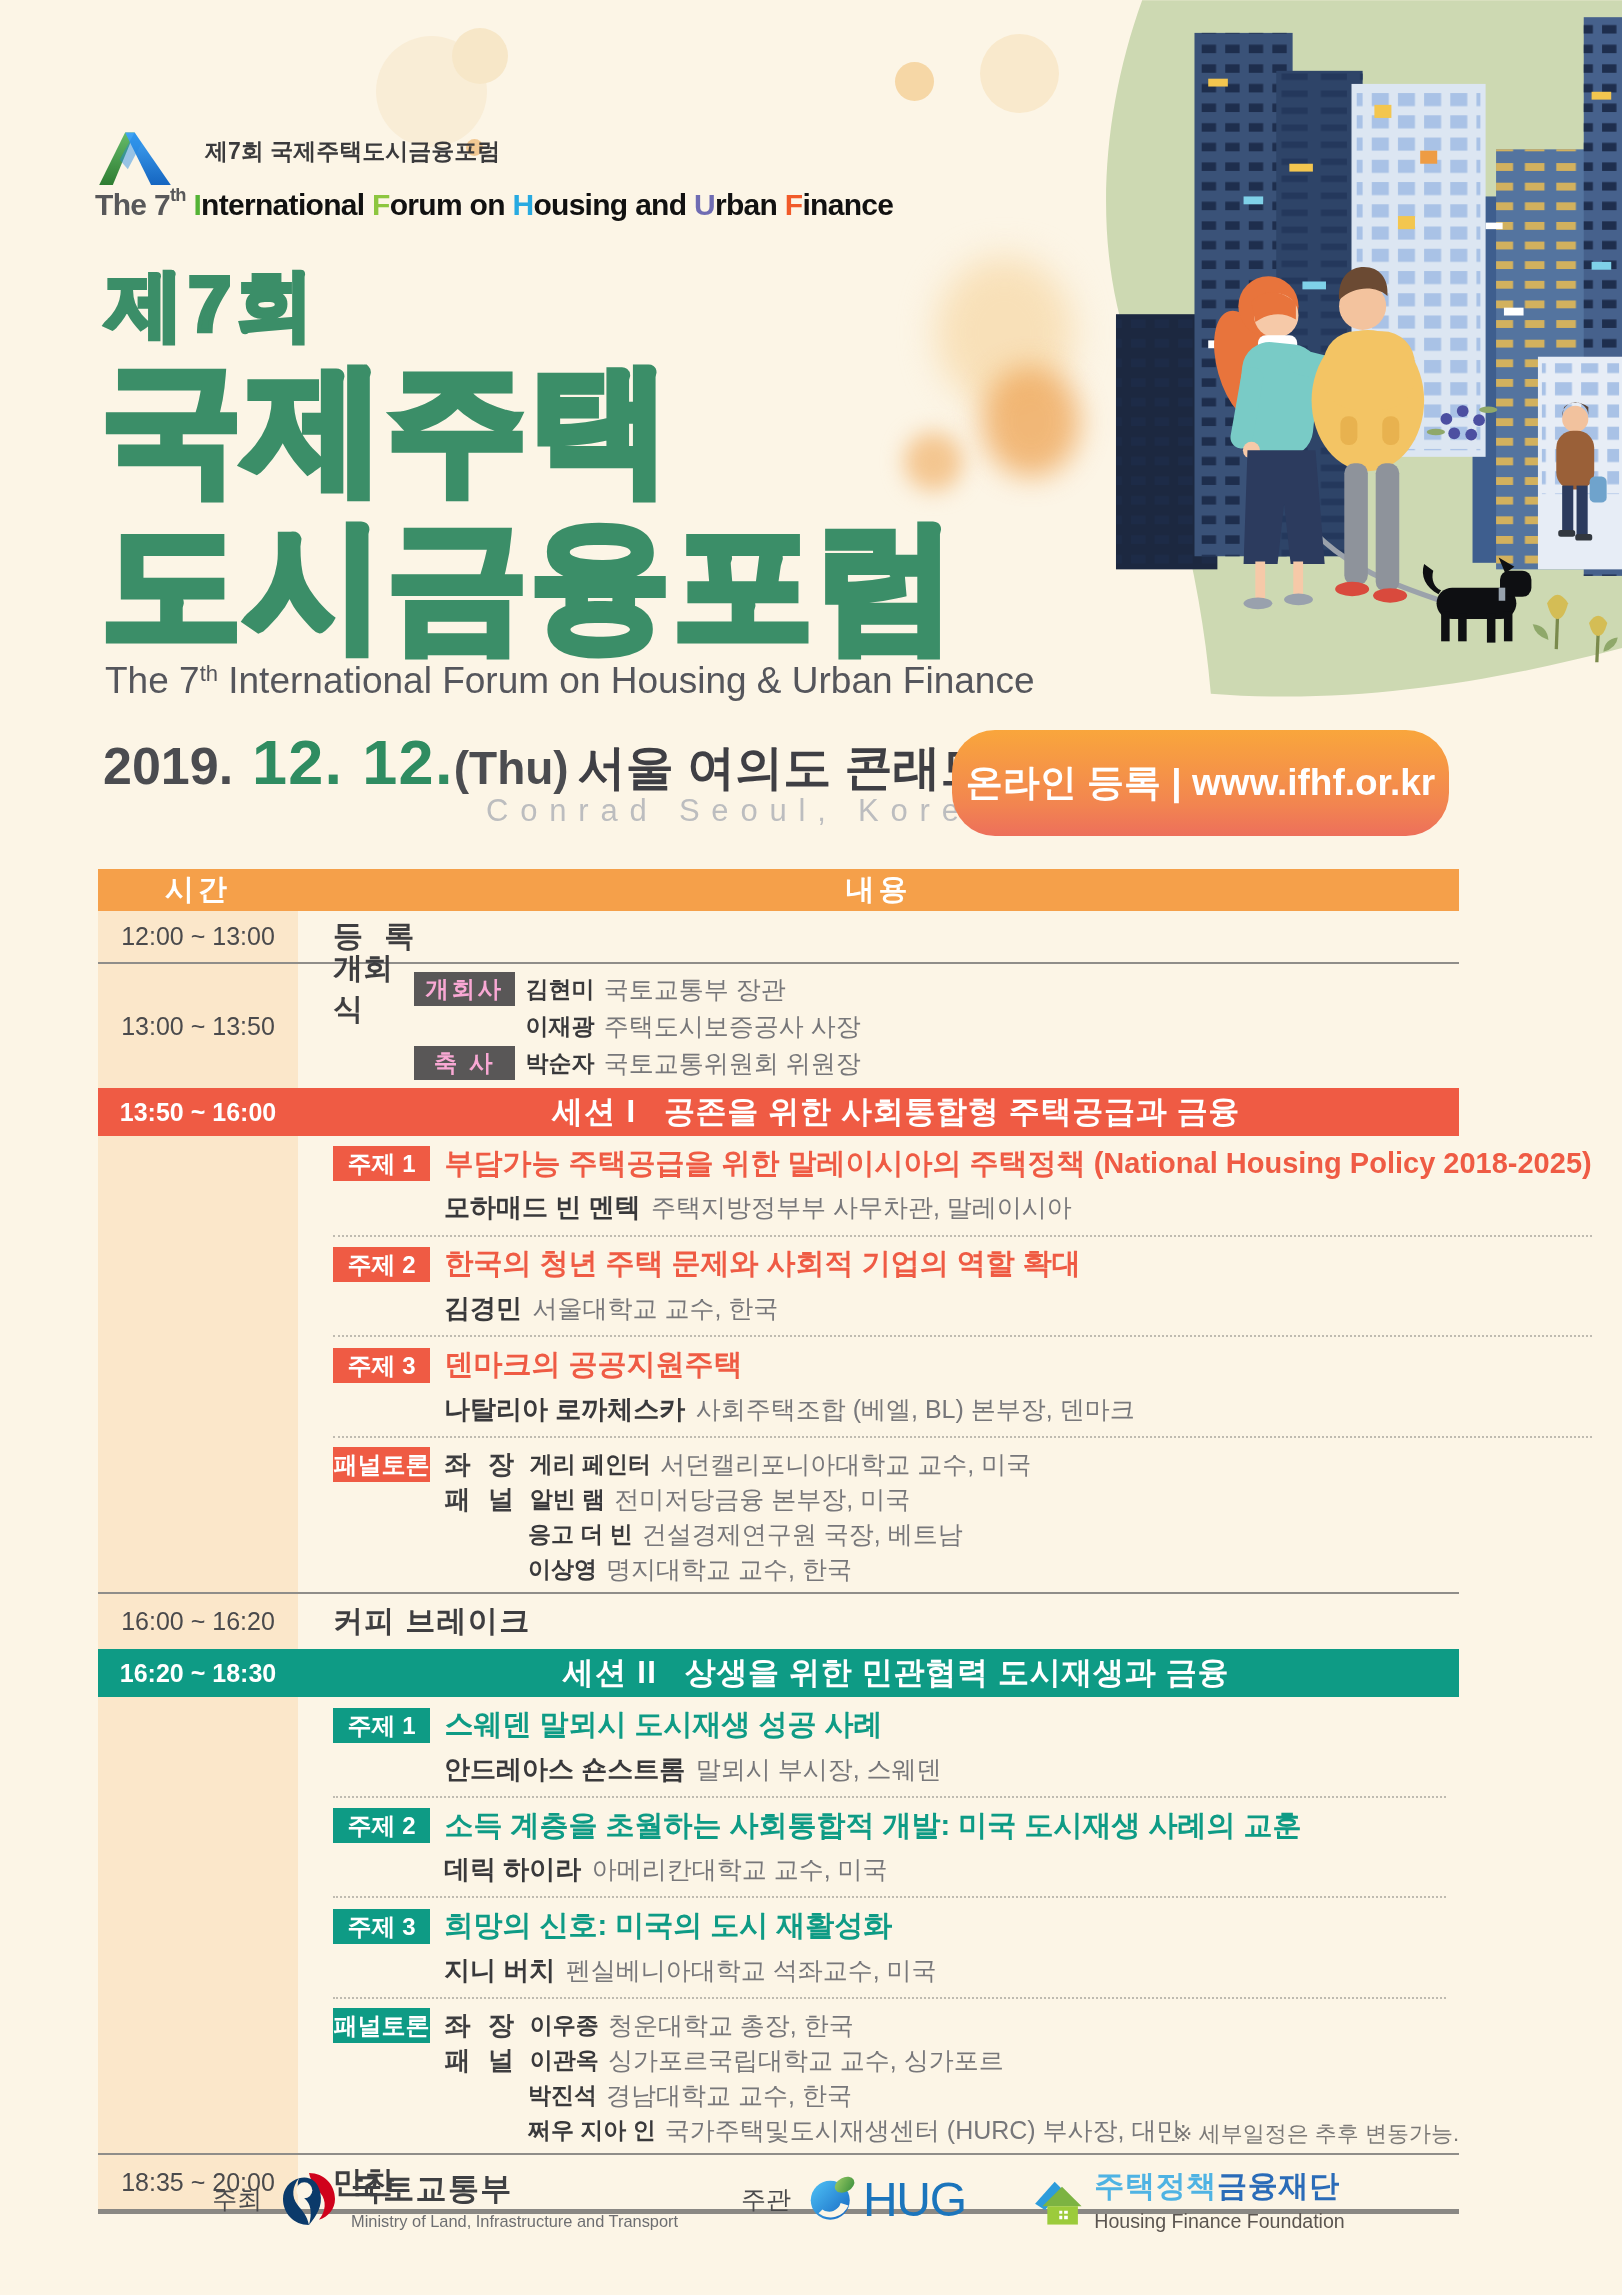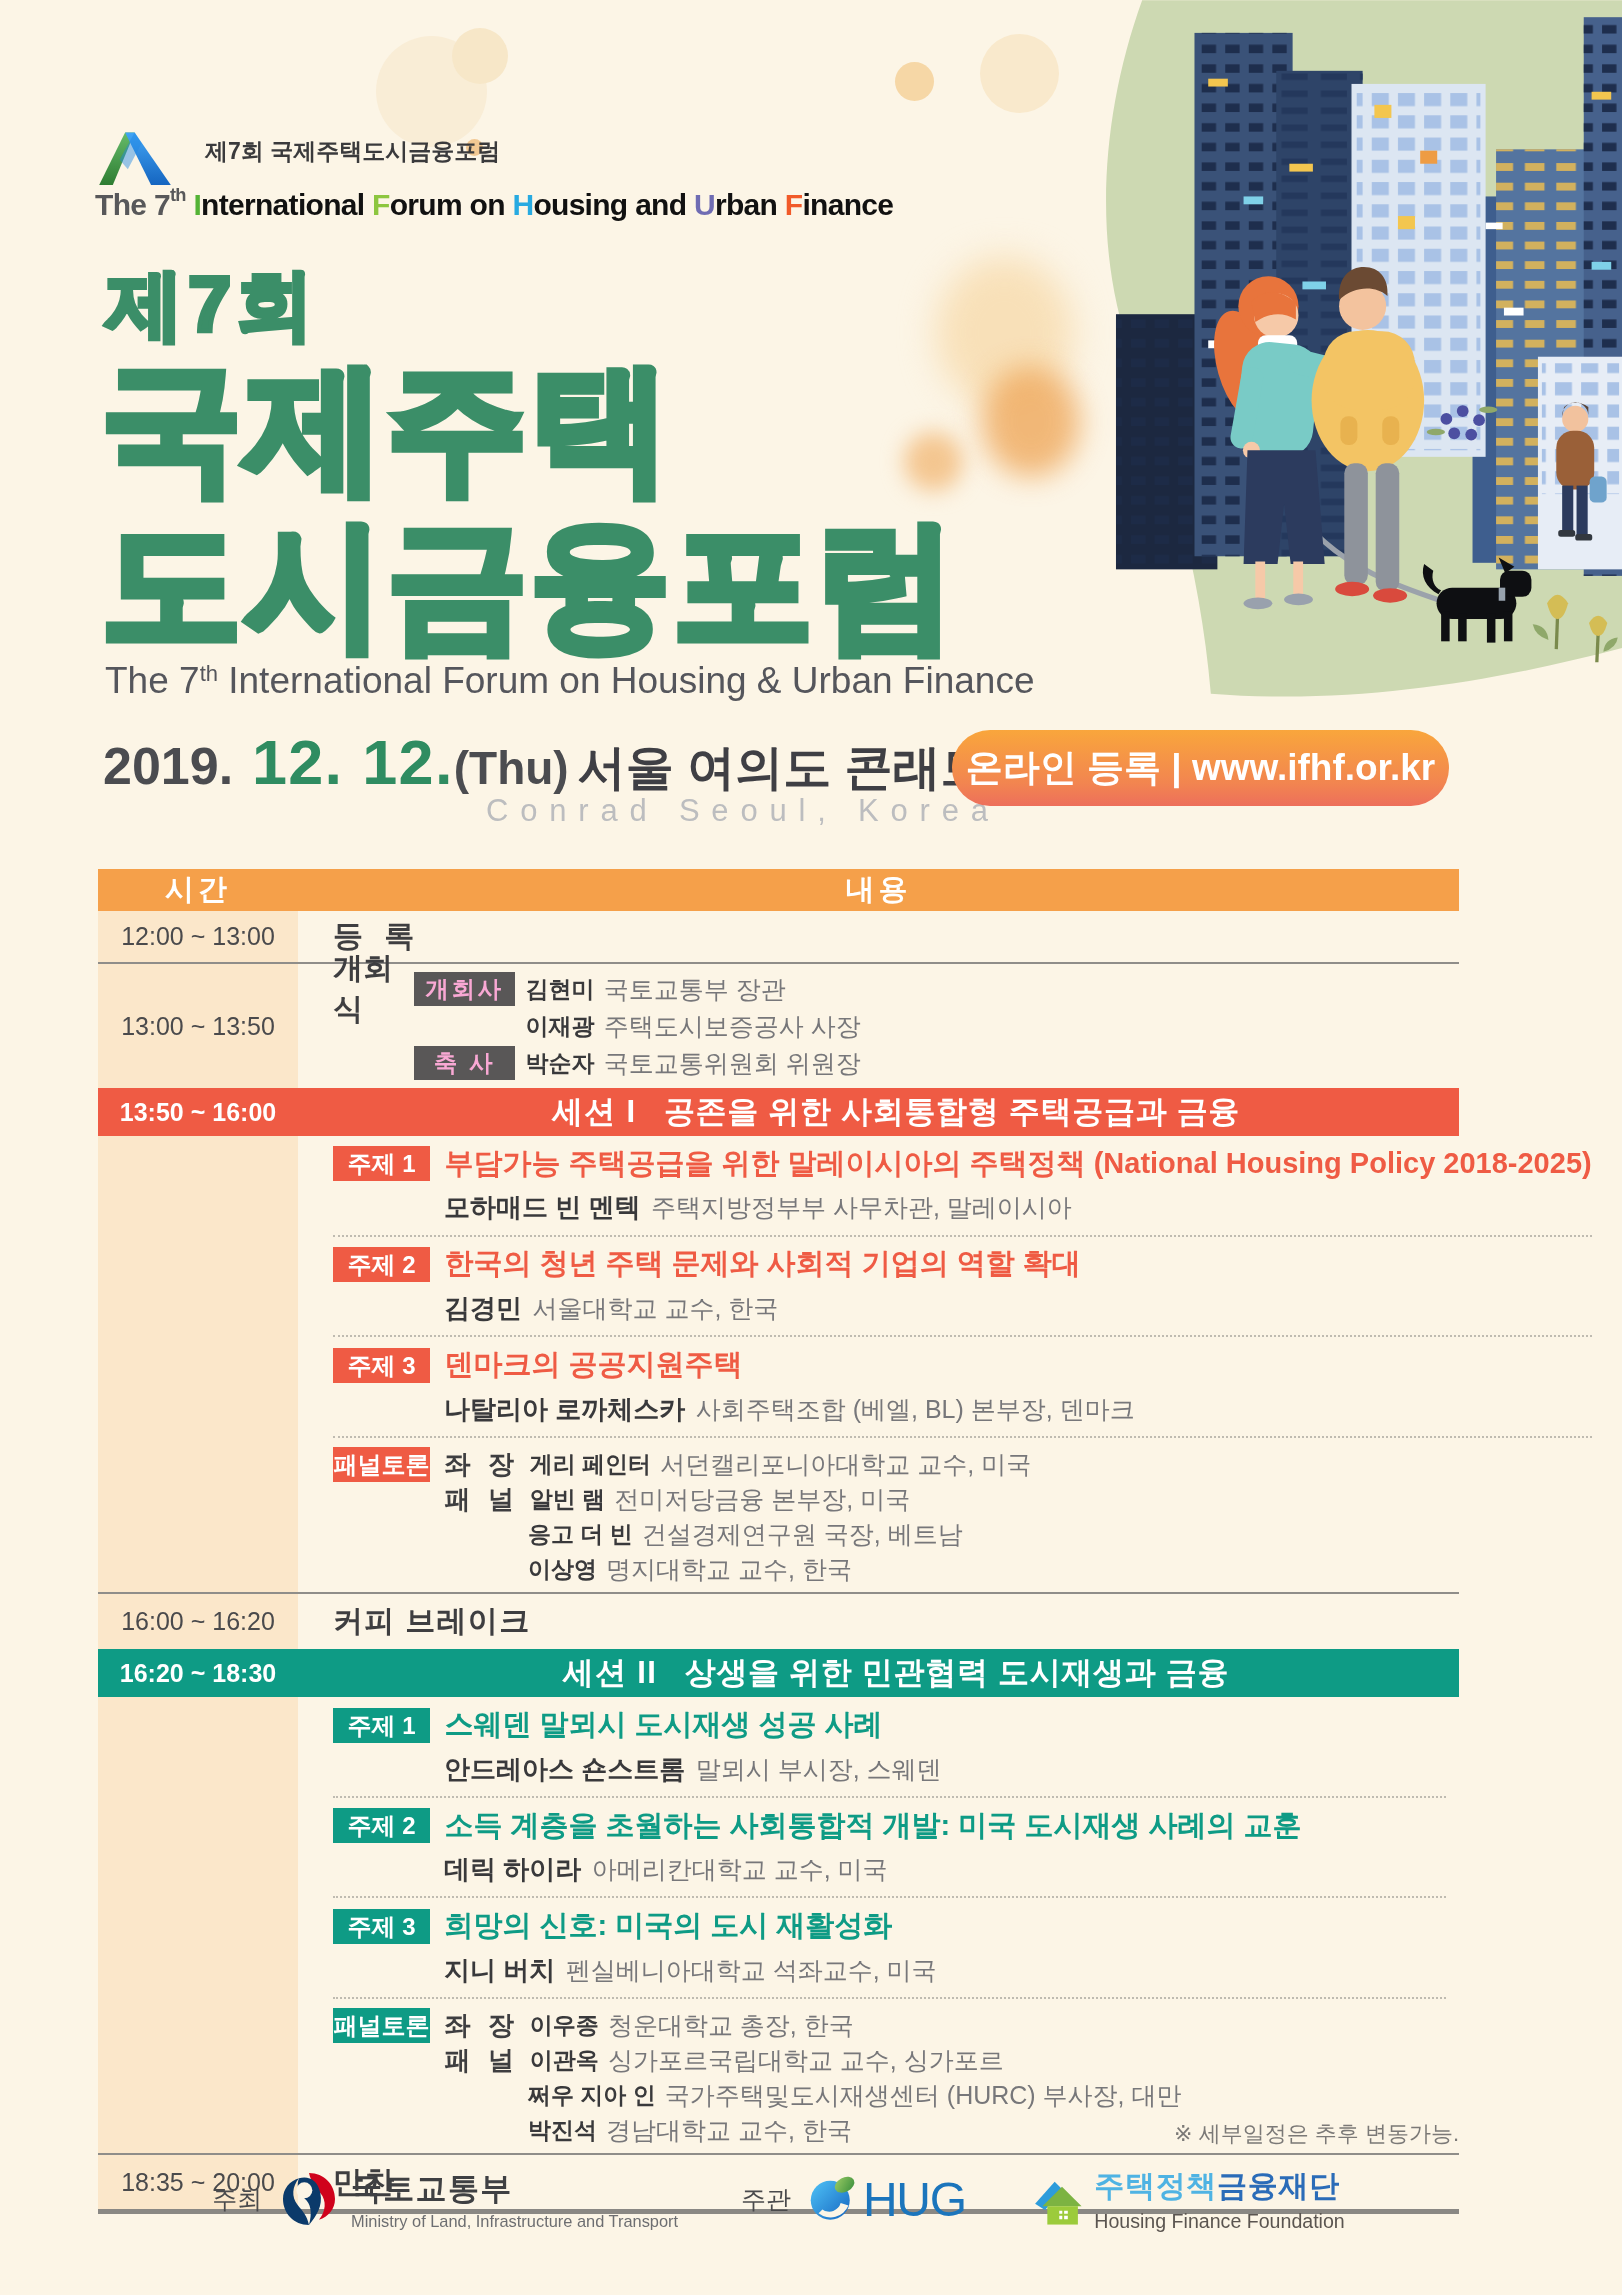--- a/index.html
+++ b/index.html
@@ -35,21 +35,21 @@
           -webkit-text-stroke:8.5px #3B8E68;letter-spacing:3.9px;white-space:nowrap;}
   .big1{top:335px;} .big2{top:492px;}
   .subtitle{position:absolute;left:105px;top:660px;font-size:37px;font-weight:500;color:#55565C;white-space:nowrap;}
   .dateline{position:absolute;left:103px;top:726px;white-space:nowrap;}
   .dateline .y{font-size:52px;font-weight:700;color:#4B4C50;}
   .dateline .d{font-size:63px;font-weight:800;color:#2F8C61;letter-spacing:1.3px;}
   .dateline .w{font-size:46px;font-weight:700;color:#4B4C50;}
   .dateline .v{font-size:48px;font-weight:800;color:#3F3F44;margin-left:9.2px;}
   .venue-en{position:absolute;left:486px;top:793px;font-size:31px;letter-spacing:11.8px;color:#BCBDBF;font-weight:500;}
 
-  .reg-btn{position:absolute;left:952px;top:730px;width:497px;height:76px;border:none;cursor:pointer;
+  .reg-btn{position:absolute;left:952px;top:730px;width:497px;height:106px;border:none;cursor:pointer;
     border-radius:43px;background:linear-gradient(180deg,#F9A63C 0%,#F28550 70%,#ED6F5B 100%);
     color:#fff;font-size:37px;font-weight:800;font-family:inherit;letter-spacing:0;
     display:flex;align-items:center;justify-content:center;white-space:nowrap;}
 
   
   .schedule{position:absolute;left:98px;top:869px;width:1361px;}
   .row{display:flex;align-items:stretch;}
   .tcell{flex:0 0 200px;background:#FBE7CA;display:flex;align-items:center;justify-content:center;
          font-size:25px;color:#4A4A4C;white-space:nowrap;}
   .ccell{flex:1;display:flex;flex-direction:column;justify-content:center;padding-left:35px;}
@@ -442,28 +442,28 @@
         </div>
         <div class="pn-row">
           <span class="badge-c" style="visibility:hidden"></span>
           <span class="pn-role">패 널</span>
           <span class="p-name">이관옥</span>
           <span class="p-affil">싱가포르국립대학교 교수, 싱가포르</span>
         </div>
         <div class="pn-row">
           <span class="badge-c" style="visibility:hidden"></span>
           <span class="pn-role"></span>
+          <span class="p-name">박진석</span>
+          <span class="p-affil">경남대학교 교수, 한국</span>
+        </div>
+        <div class="pn-row">
+          <span class="badge-c" style="visibility:hidden"></span>
+          <span class="pn-role"></span>
           <span class="p-name">쩌우 지아 인</span>
           <span class="p-affil">국가주택및도시재생센터 (HURC) 부사장, 대만</span>
-        </div>
-        <div class="pn-row">
-          <span class="badge-c" style="visibility:hidden"></span>
-          <span class="pn-role"></span>
-          <span class="p-name">박진석</span>
-          <span class="p-affil">경남대학교 교수, 한국</span>
         </div>
       </div>
     </div>
   </div>
 
   <div class="row plain row-din b-top">
     <div class="tcell">18:35 ~ 20:00</div>
     <div class="ccell">
         <span class="big-label" style="letter-spacing:1.3px">만찬</span>
       </div>

